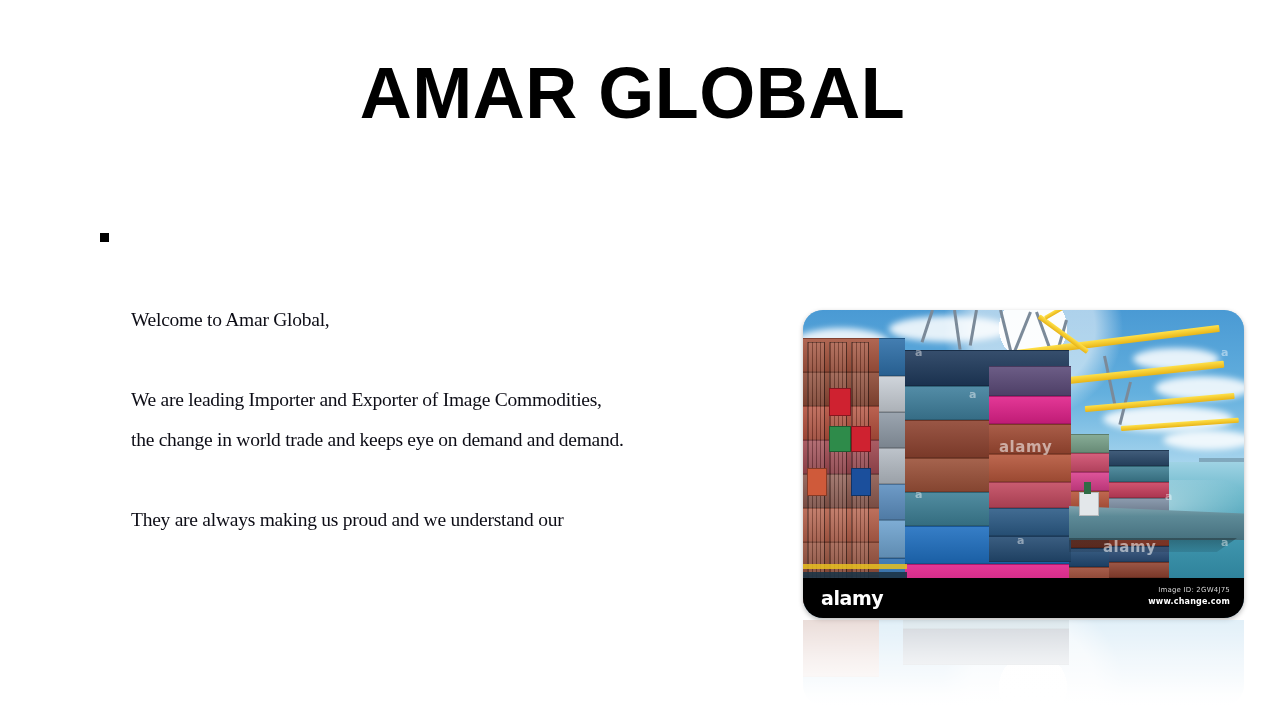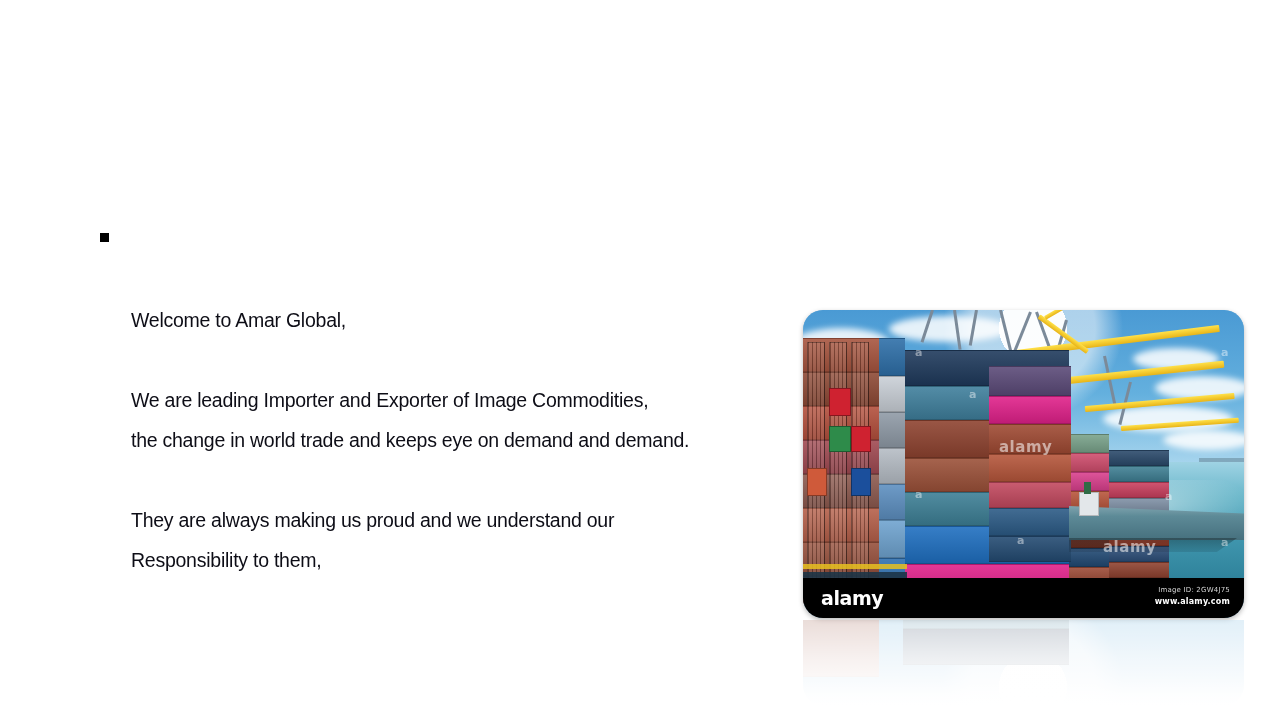--- a/index.html
+++ b/index.html
@@ -68,21 +68,21 @@
     letter-spacing: 0.2px;
     white-space: nowrap;
   }
 
   
   #body-block {
     position: absolute;
     left: 131px;
     top: 300px;
     width: 680px;
-    font-family: Liberation Sans, sans-serif;
+    font-family: Liberation Serif, serif;
     font-size: 19.5px;
     line-height: 40px;
     color: #0d0d16;
     letter-spacing: -0.25px;
   }
   #body-block .para {
     margin: 0;
   }
   #body-block .para-gap {
     height: 40px;
@@ -276,20 +276,21 @@
     width: 441px;
     height: 85px;
     background: linear-gradient(to bottom, rgba(255,255,255,0.38) 0%, rgba(255,255,255,0.72) 45%, rgba(255,255,255,0.97) 88%, #ffffff 100%);
   }
 </style>
 </head>
 <body>
 
 <div id="slide">
 
+  <div id="slide-title">AMAR GLOBAL</div>
 
   <div id="heading-row">
     <span id="heading-bullet"></span>
   </div>
 
   <div id="body-block">
 
     <div class="para">
       <div class="line">Welcome to Amar Global,</div>
     </div>
@@ -298,21 +299,20 @@
 
     <div class="para">
       <div class="line">We are leading Importer and Exporter of Image Commodities,</div>
       <div class="line">the change in world trade and keeps eye on demand and demand.</div>
     </div>
 
     <div class="para-gap"></div>
 
     <div class="para">
       <div class="line">They are always making us proud and we understand our</div>
-      <div class="line">Responsibility to them,</div>
     </div>
 
   </div>
 
   <div id="photo-wrap">
     <div id="photo">
 
       <div id="photo-scene">
 
         <div class="sky"></div>
@@ -434,21 +434,21 @@
         <div class="wm-a" style="left:362px; top:180px;">a</div>
         <div class="wm-a" style="left:418px; top:36px;">a</div>
         <div class="wm-a" style="left:418px; top:226px;">a</div>
 
       </div>
 
       <div id="photo-bar">
         <div id="bar-logo">alamy</div>
         <div id="bar-meta">
           <div id="bar-id">Image ID: 2GW4J75</div>
-          <div id="bar-url">www.alamy.com</div>
+          <div id="bar-url">www.change.com</div>
         </div>
       </div>
 
     </div>
   </div>
 
   <div id="photo-reflection">
     <div id="reflection-inner">
       <div style="position:absolute;left:0;top:0;width:441px;height:308px;border-radius:20px;overflow:hidden;background:#8fbfdf;">
         <div class="sky"></div>

